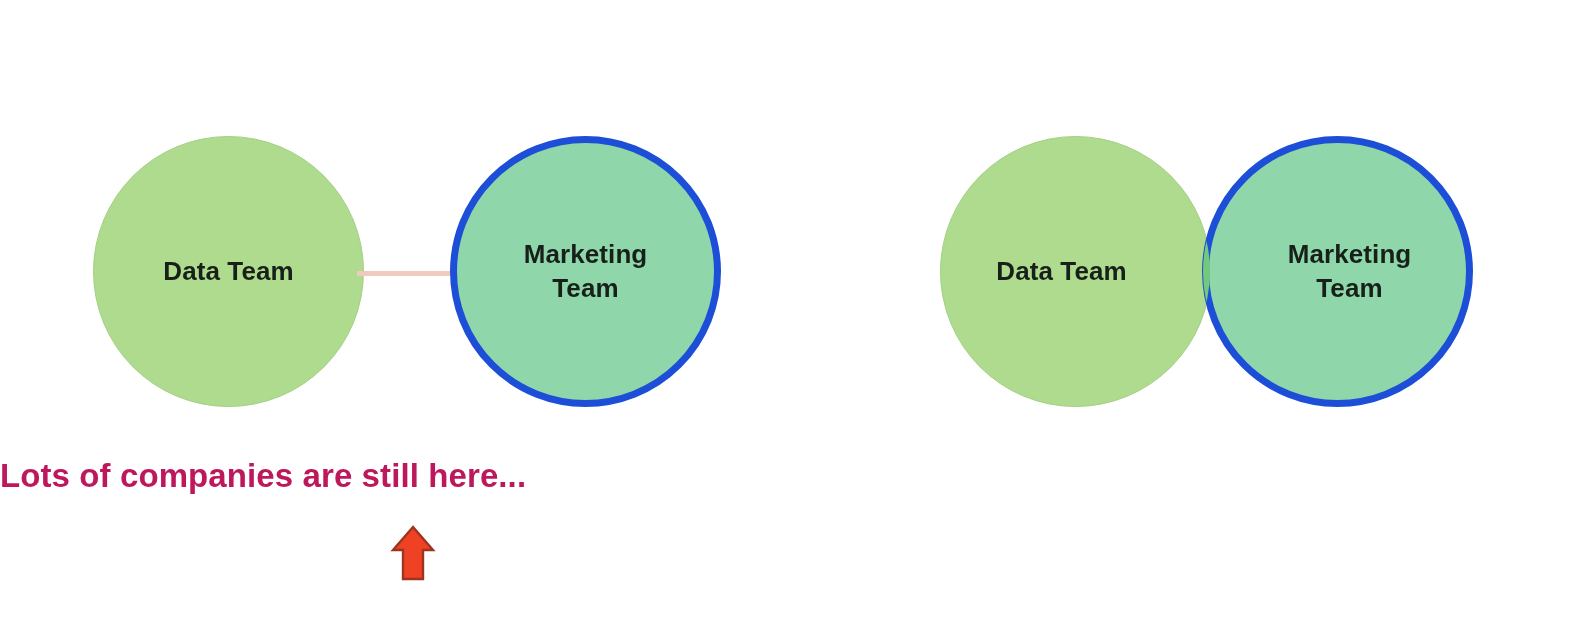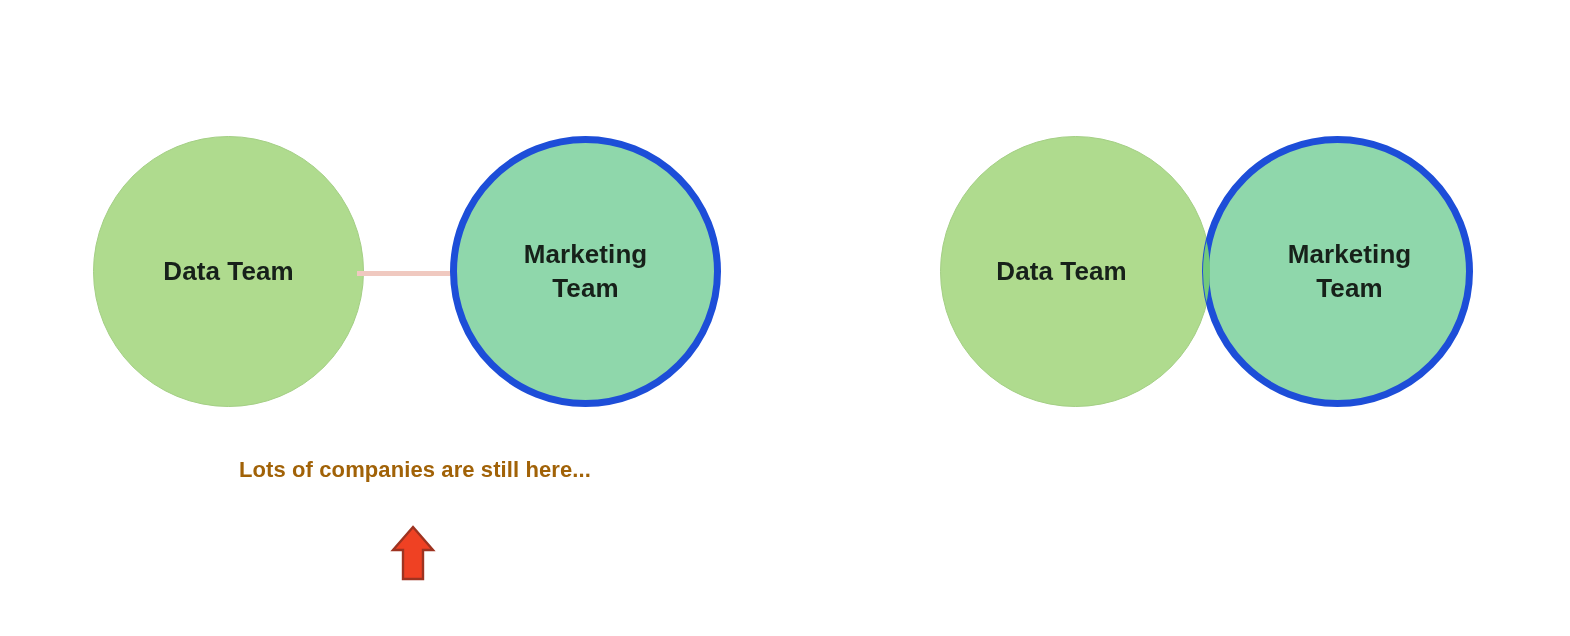--- a/index.html
+++ b/index.html
@@ -99,24 +99,24 @@
     z-index: 3;
   }
   .label-data-right      { transform: translateX(-14px); }
   .label-marketing-right { transform: translateX(12px);  }
   .label-marketing-left  { transform: translateX(0px);   }
 
   
   .caption {
     position: absolute;
     top: 457px;
-    text-align: center;
-    font-size: 22px;
+    text-align: left;
+    font-size: 33px;
     font-weight: bold;
-    color: #a16207;
+    color: #be185d;
     letter-spacing: 0.1px;
     white-space: nowrap;
   }
   .caption-left  { left: 0;   width: 830px; }
 
   
   .arrow-wrap {
     position: absolute;
     top: 524px;
     height: 60px;

